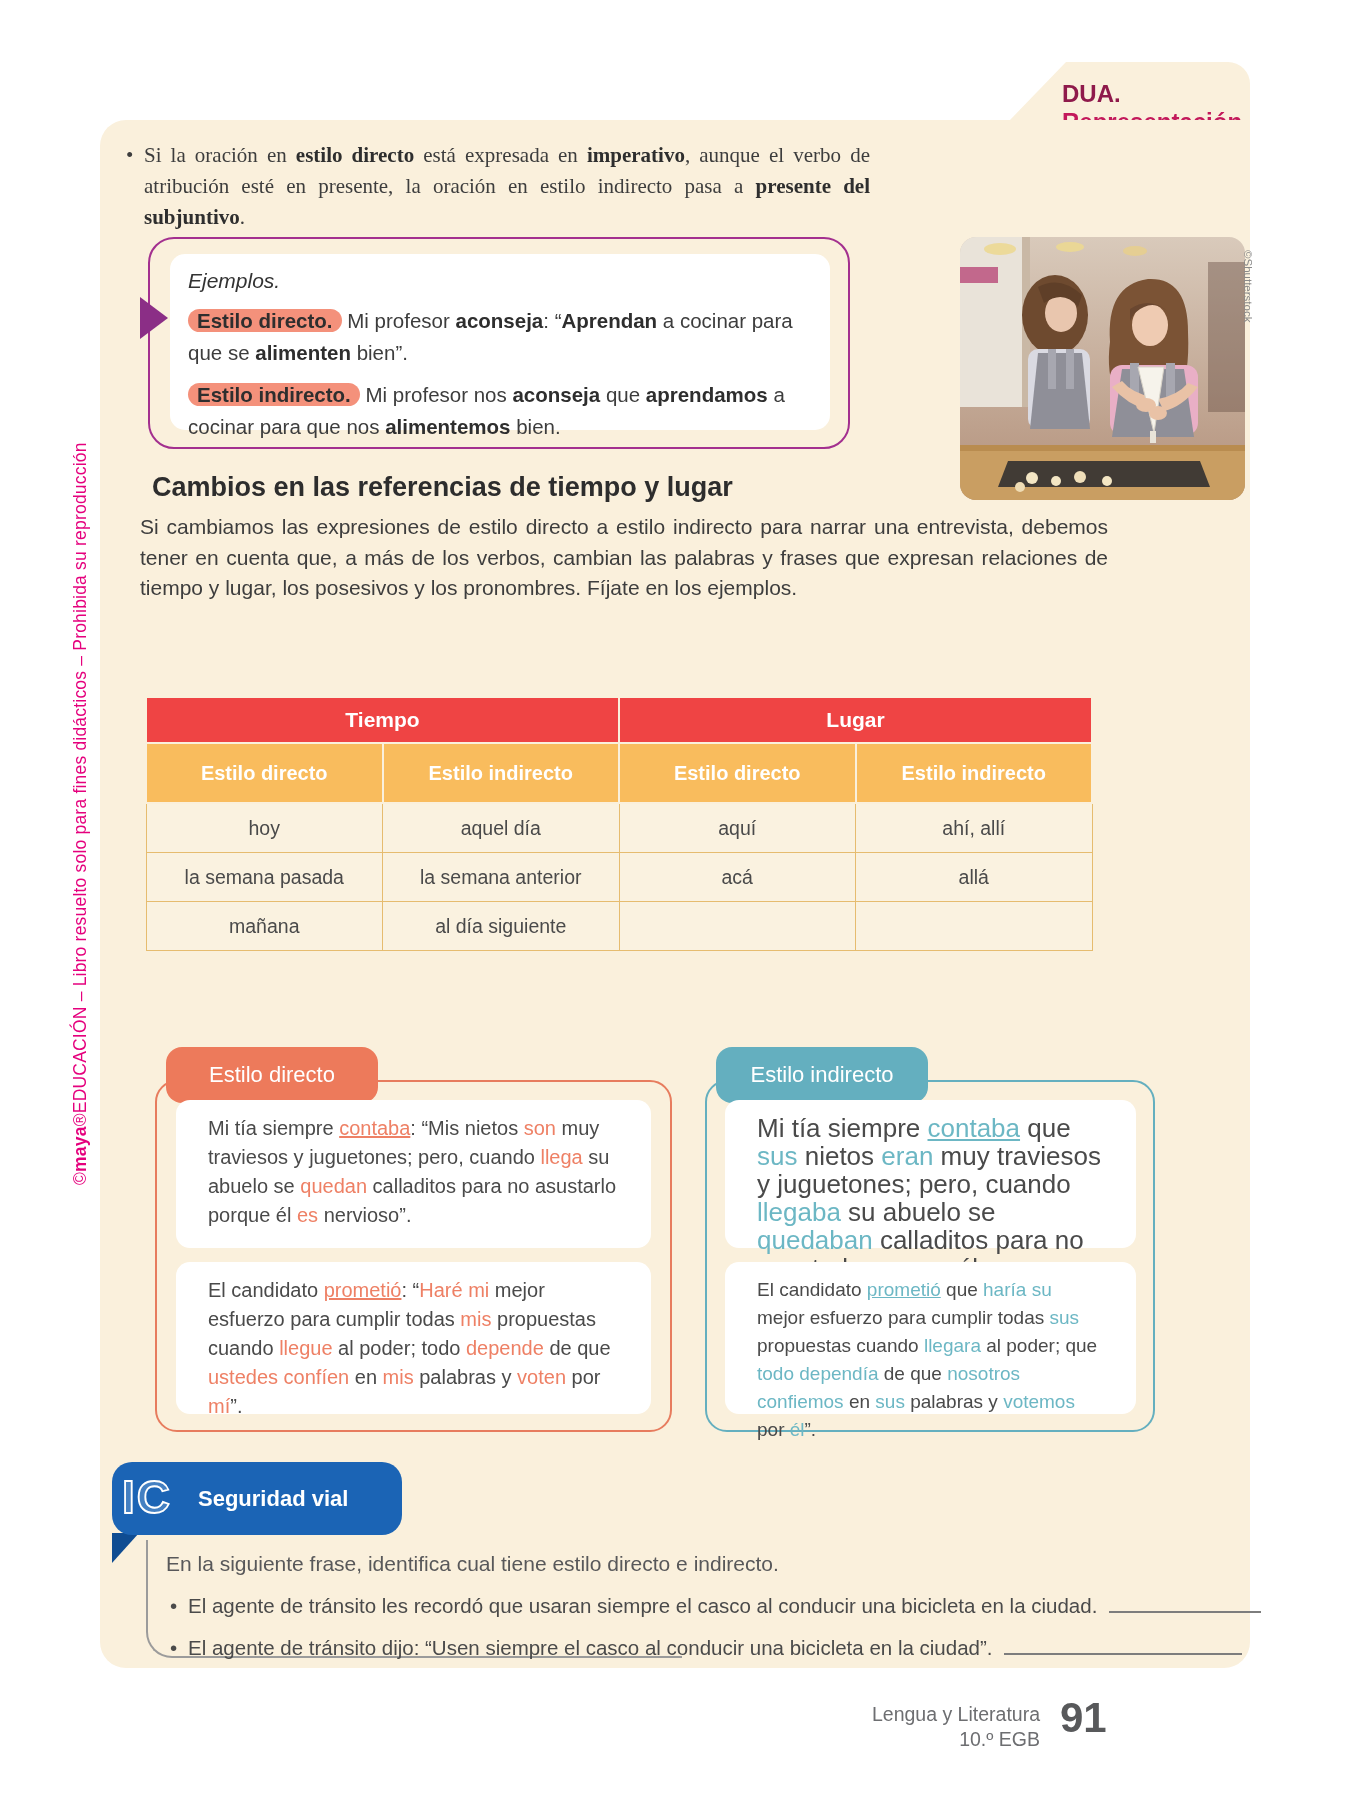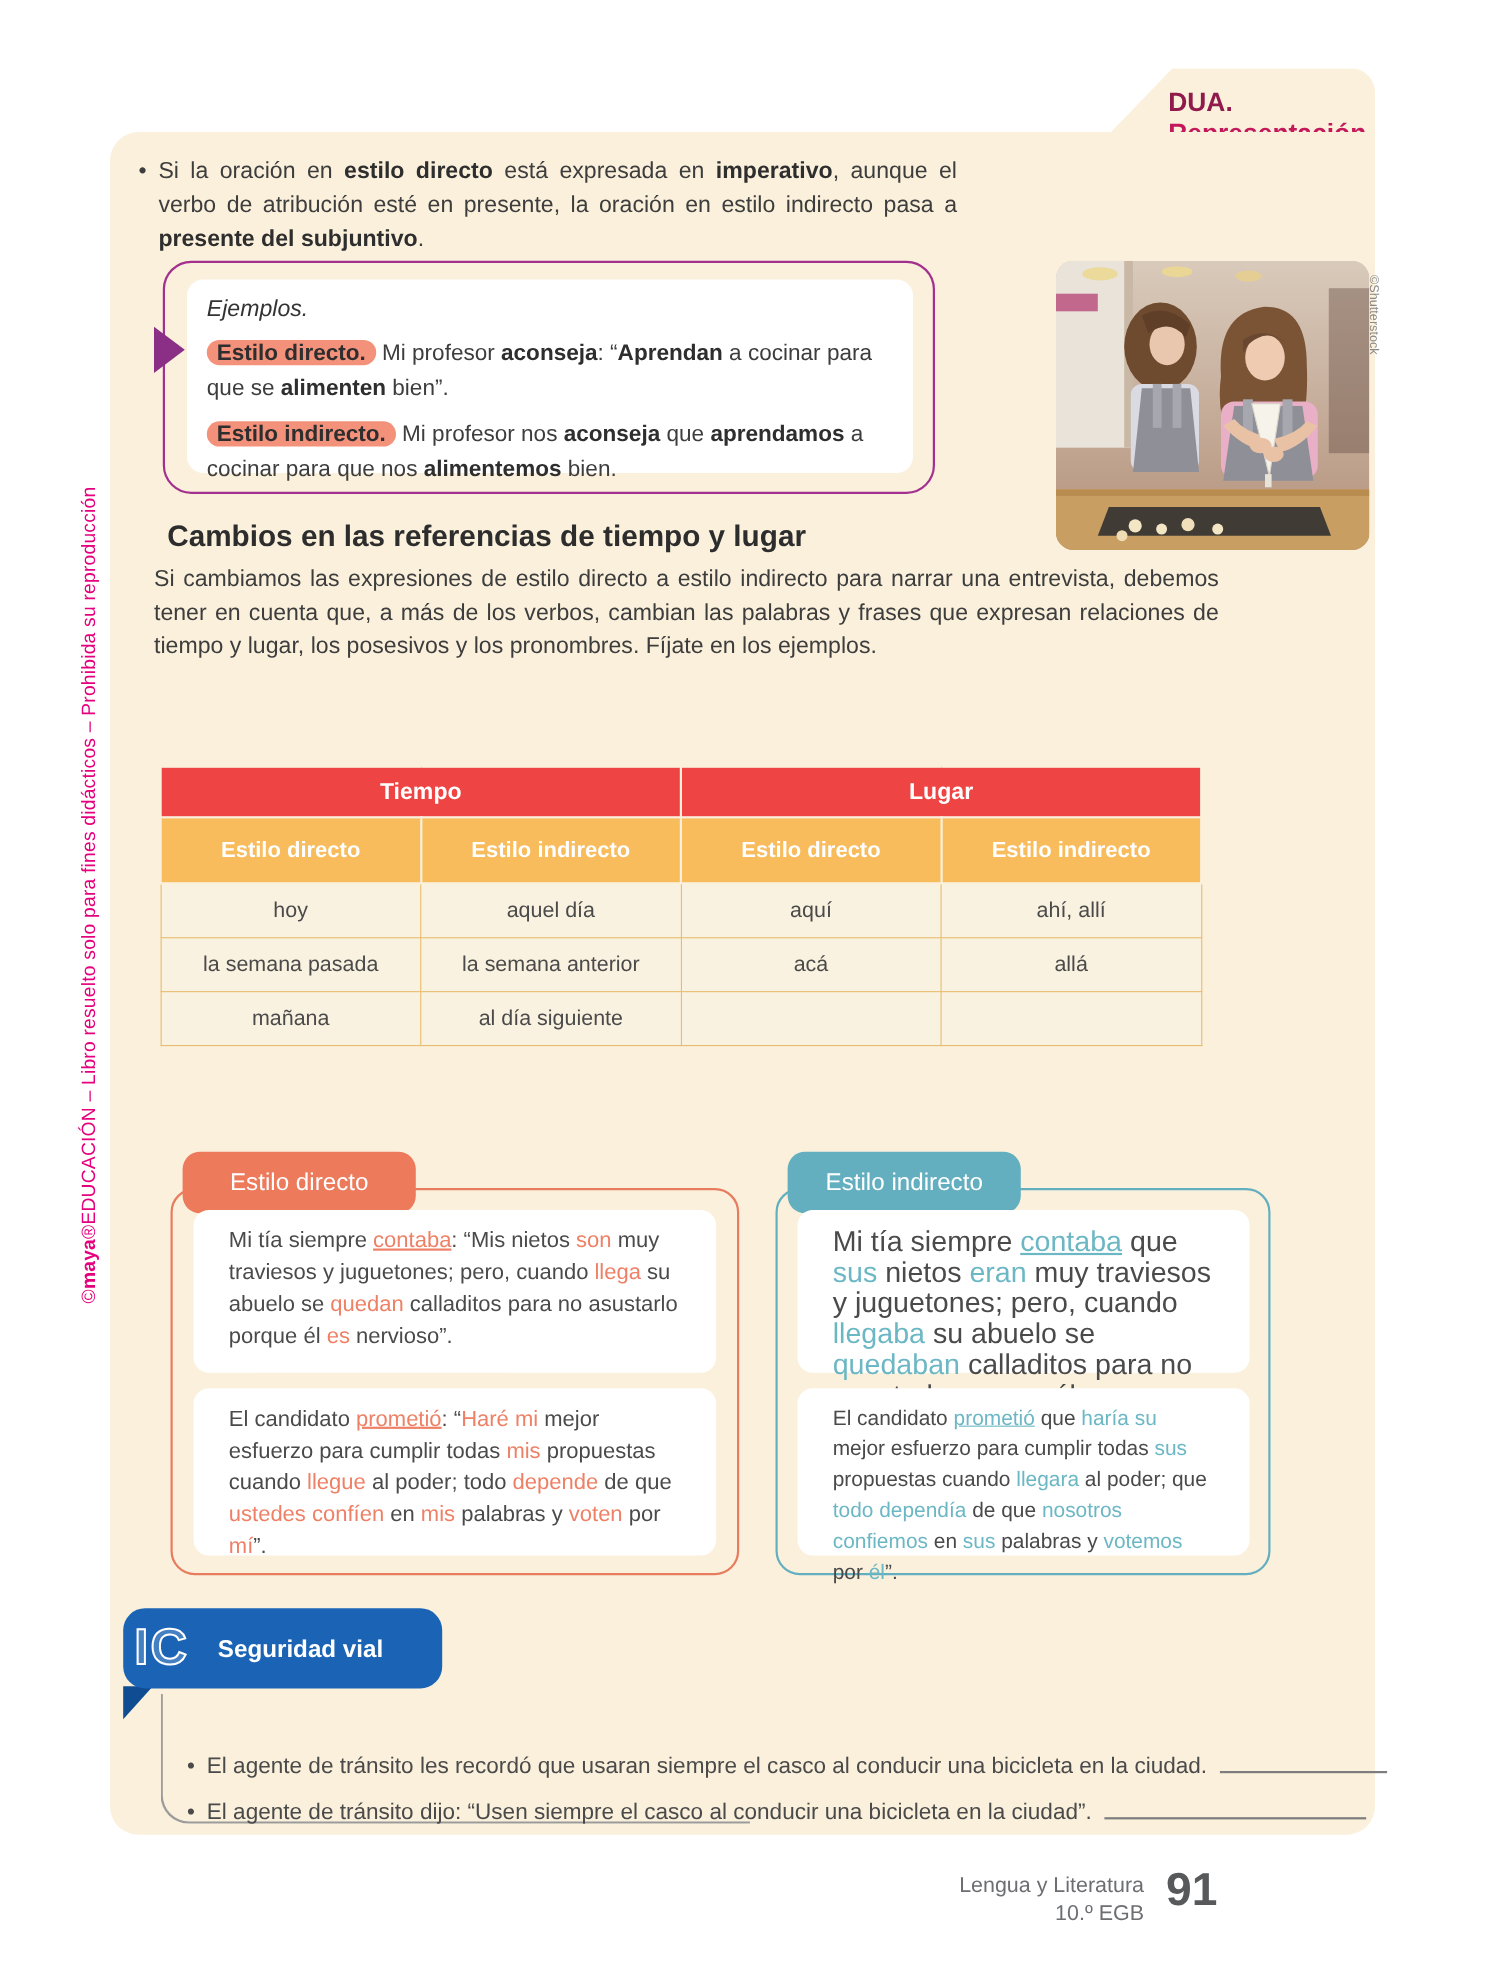--- a/index.html
+++ b/index.html
@@ -24,21 +24,21 @@
   .dua-text{position:absolute;left:1062px;top:80px;width:190px;font-size:24px;}
   .dua-text .prefix{font-weight:800;color:#8f1a4b;}
   .dua-text .rest{font-weight:700;color:#c3195b;}
 
   
   .panel{position:absolute;left:100px;top:120px;width:1150px;height:1548px;background:#faf0dc;
          border-radius:26px 0 26px 26px;}
 
   
   .intro{position:absolute;left:122px;top:140px;width:726px;font-size:21px;line-height:31px;
-         text-align:justify;padding-left:22px;}
+         text-align:justify;padding-left:22px;font-family:Liberation Serif, serif;}
   .intro::before{content:"•";position:absolute;left:4px;top:0;color:#3d3d3d;}
 
   
   .ex-box{position:absolute;left:148px;top:237px;width:698px;height:208px;border:2px solid #a3308f;
           border-radius:26px;}
   .ex-arrow{position:absolute;left:140px;top:297px;width:0;height:0;border-top:21px solid transparent;
             border-bottom:21px solid transparent;border-left:28px solid #8b2e86;}
   .ex-card{position:absolute;left:170px;top:254px;width:660px;height:176px;background:#ffffff;
            border-radius:15px;padding:15px 18px;box-sizing:border-box;}
   .ex-heading{font-style:italic;font-size:21px;color:#333;margin-bottom:12px;}
@@ -231,20 +231,21 @@
   <div class="scard i1"><span>Mi tía siempre </span><span class="teal u">contaba</span><span> que </span><span class="teal">sus</span><span> nietos </span><span class="teal">eran</span><span> muy traviesos y juguetones; pero, cuando </span><span class="teal">llegaba</span><span> su abuelo se </span><span class="teal">quedaban</span><span> calladitos para no asustarlo porque él </span><span class="teal">era</span><span> nervioso.</span></div>
   <div class="scard i2"><span>El candidato </span><span class="teal u">prometió</span><span> que </span><span class="teal">haría su</span><span> mejor esfuerzo para cumplir todas </span><span class="teal">sus</span><span> propuestas cuando </span><span class="teal">llegara</span><span> al poder; que </span><span class="teal">todo dependía</span><span> de que </span><span class="teal">nosotros confiemos</span><span> en </span><span class="teal">sus</span><span> palabras y </span><span class="teal">votemos</span><span> por </span><span class="teal">él</span><span>”.</span></div>
 
   <div class="ic-fold"></div>
   <div class="ic-box">
     <span class="ic-logo">IC</span>
     <span class="ic-label">Seguridad vial</span>
   </div>
 
   <div class="bracket"></div>
+  <div class="act-intro">En la siguiente frase, identifica cual tiene estilo directo e indirecto.</div>
   <div class="act-item one">
     <span>El agente de tránsito les recordó que usaran siempre el casco al conducir una bicicleta en la ciudad.</span>
     <span class="blank one"></span>
   </div>
   <div class="act-item two">
     <span>El agente de tránsito dijo: “Usen siempre el casco al conducir una bicicleta en la ciudad”.</span>
     <span class="blank two"></span>
   </div>
 
   <div class="foot-subject">

